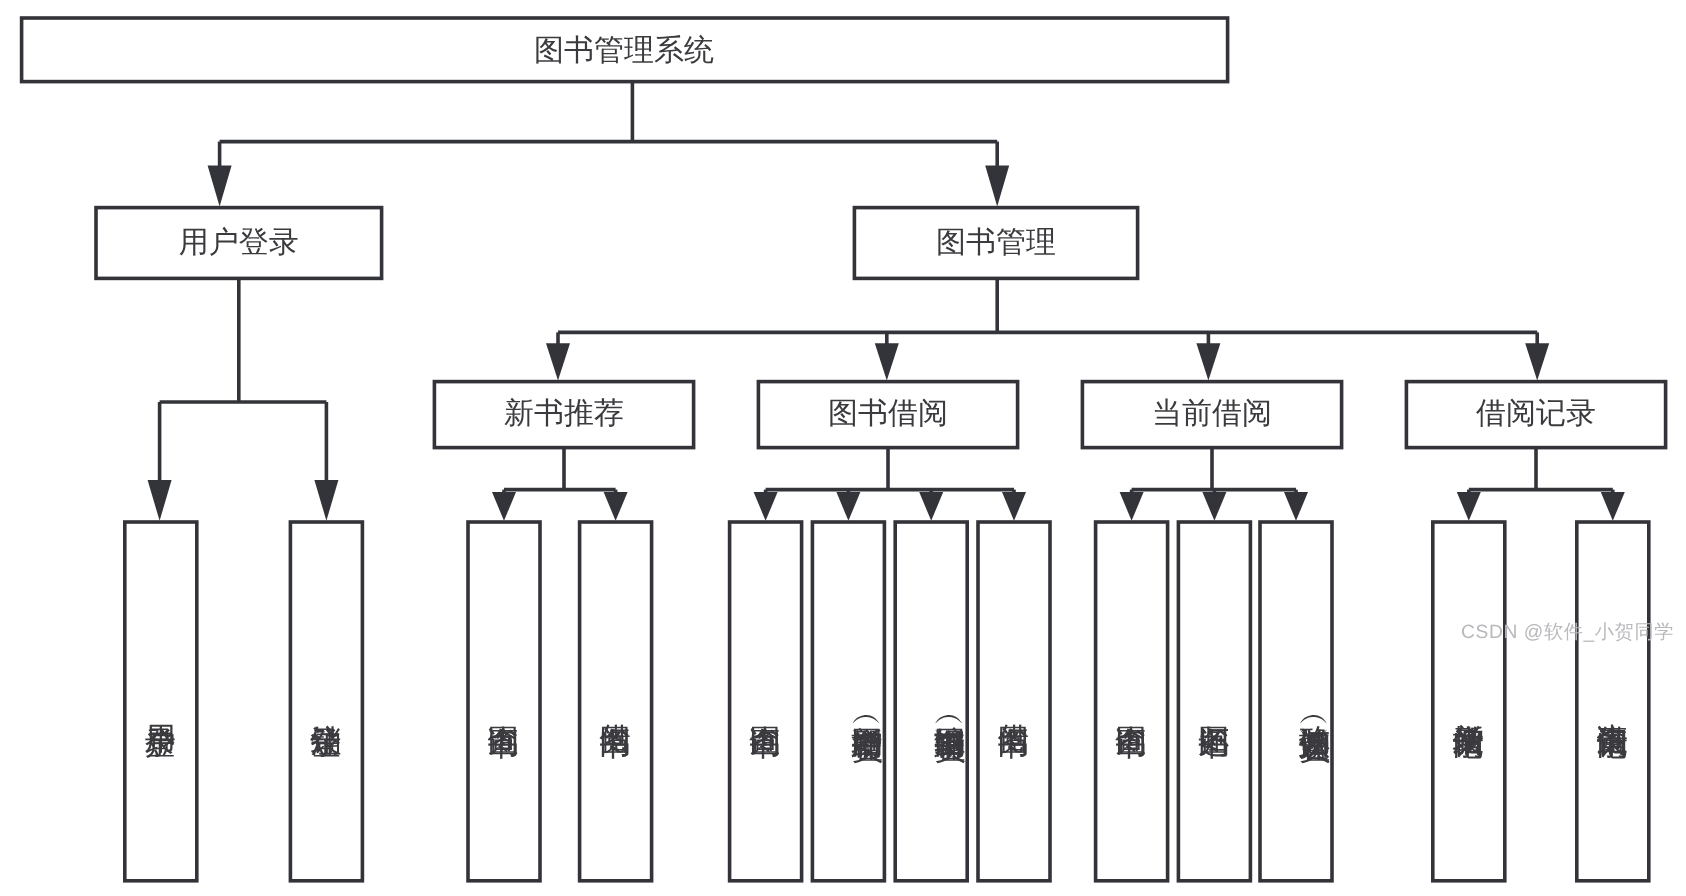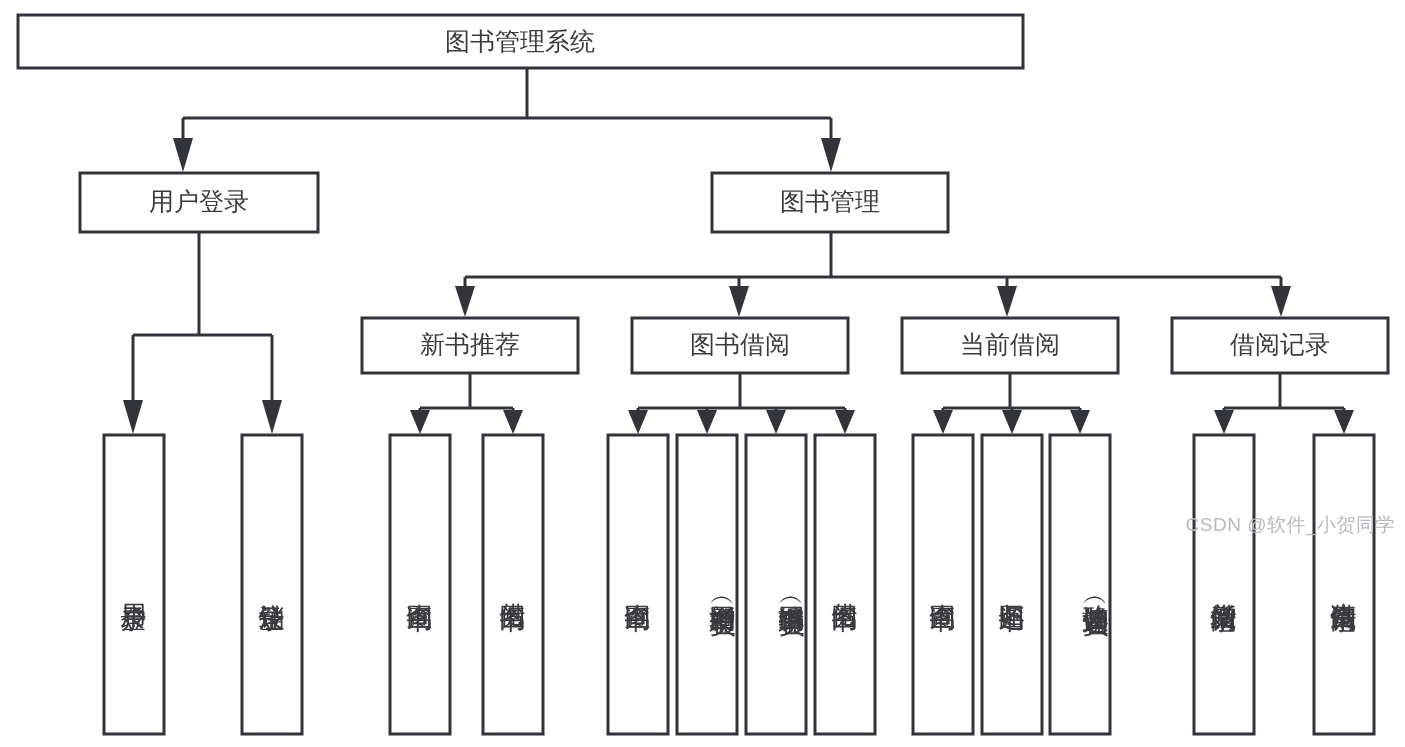--- a/index.html
+++ b/index.html
@@ -63,21 +63,21 @@
     letter-spacing: 1px;
     white-space: nowrap;
     pointer-events: none;
     user-select: none;
   }
   .watermark {
     position: absolute;
     right: 10px;
     bottom: 6px;
     font-family: "Liberation Sans", "DejaVu Sans", sans-serif;
-    font-size: 19px;
+    font-size: 16px;
     color: #b9b9bd;
     letter-spacing: 0.5px;
     white-space: nowrap;
   }
 </style>
 </head>
 <body>
 
 <div id="diagram-root">
 

